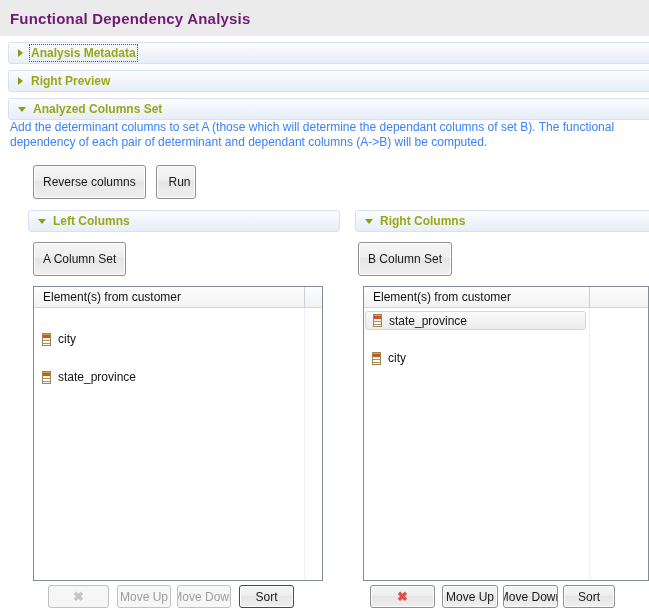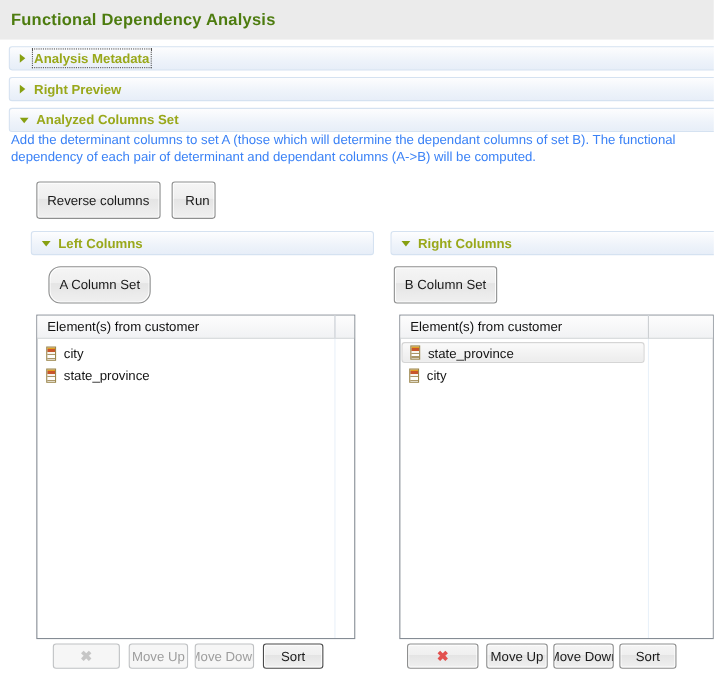--- a/index.html
+++ b/index.html
@@ -6,21 +6,21 @@
   html,body { background:#fff; }
   .app {
     position:relative; width:649px; height:614px; overflow:hidden;
     background:#fff; font-family:"Liberation Sans", sans-serif; color:#1a1a1a;
   }
   
   .titlebar {
     position:absolute; left:0; top:0; width:649px; height:36px;
     background:#ebebeb; display:flex; align-items:center; padding-left:10px;
   }
-  .titlebar h1 { font-size:15px; font-weight:bold; color:#4d7c0f; letter-spacing:0.2px; }
+  .titlebar h1 { font-size:15px; font-weight:bold; color:#701a75; letter-spacing:0.2px; }
 
   
   .bar {
     position:absolute; height:22px;
     border:1px solid #d5e2f1; border-radius:3px;
     background:linear-gradient(to bottom, #fdfdfe 0%, #eef3fa 60%, #e7eef8 100%);
     display:flex; align-items:center; padding-left:9px; cursor:default;
   }
   .bar-label { color:#99a81a; font-weight:bold; font-size:12px; }
   .bar-label.focus-ring { outline:1px dotted #555; outline-offset:1px; }
@@ -56,21 +56,21 @@
     font-family:"Liberation Sans", sans-serif; font-size:12px; color:#1a1a1a;
     white-space:nowrap; overflow:hidden; padding:16px 9px; cursor:default;
   }
   .btn.small { height:24px; }
   .btn.action { height:23px; padding:0 2px; }
   .btn.disabled { border-color:#bfc1c3; background:#f6f6f6; color:#9d9d9d; box-shadow:none; }
   .btn.focused { border-color:#4a4a4a; }
   #btn-reverse { left:33px; top:165px; }
   #btn-run { left:156px; top:165px; width:40px; }
   #btn-run svg { margin-right:7px; }
-  #btn-a-set { left:44px; top:242px;border-radius:11px; }
+  #btn-a-set { left:33px; top:242px; }
   #btn-b-set { left:358px; top:242px; }
 
   #l-del  { left:48px;  top:585px; width:61px; }
   #l-up   { left:117px; top:585px; width:54px; }
   #l-down { left:177px; top:585px; width:54px; }
   #l-sort { left:239px; top:585px; width:55px; }
   #r-del  { left:370px; top:585px; width:65px; }
   #r-up   { left:442px; top:585px; width:56px; }
   #r-down { left:503px; top:585px; width:55px; }
   #r-sort { left:563px; top:585px; width:52px; }
@@ -93,21 +93,21 @@
   }
   .col-sep { position:absolute; top:0; bottom:0; width:1px; background:#e9f1f9; }
   .col-sep::before {
     content:""; position:absolute; top:0; left:0; width:1px; height:21px; background:#cdd0d3;
   }
   #table-left  .col-sep { left:270px; }
   #table-right .col-sep { left:225px; }
   .tbody { position:relative; padding-top:3px; }
   .trow {
     height:20px; display:flex; align-items:center;
-    padding-left:6px; font-size:12px; color:#141414;
+    padding-left:6px; font-size:12px; color:#141414;margin-top:18px;
   }
   .trow.selected {
     width:221px; height:19px; margin:0 0 1px 1px; padding-left:5px;
     border:1px solid #d5d5d5; border-radius:3px;
     background:linear-gradient(to bottom, #fafafa, #ececec);
   }
   .col-icon {
     width:9px; height:13px; margin:0 7px 0 2px; flex:none;
     border:1px solid #9b864c;
     background:linear-gradient(to bottom,

